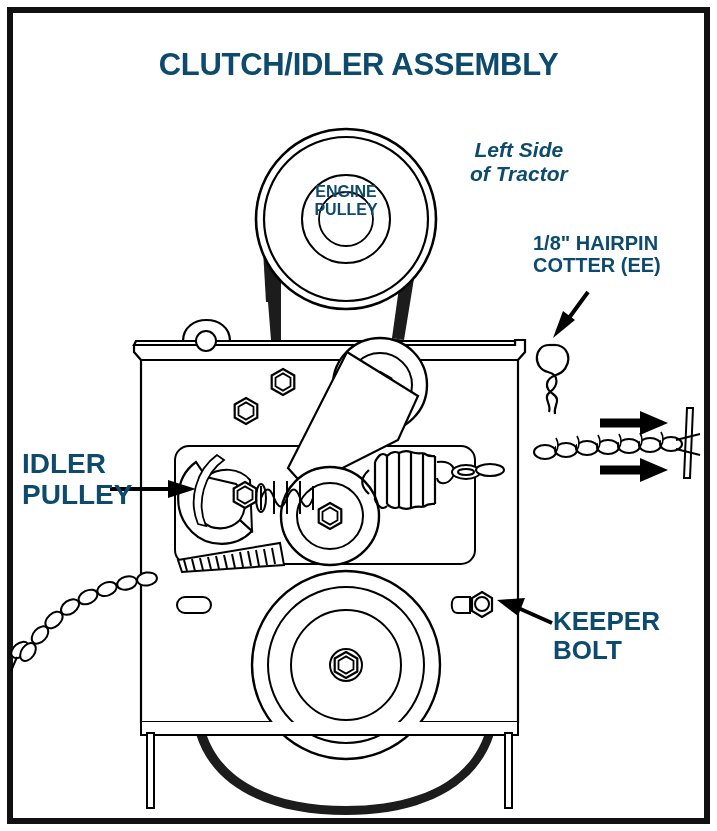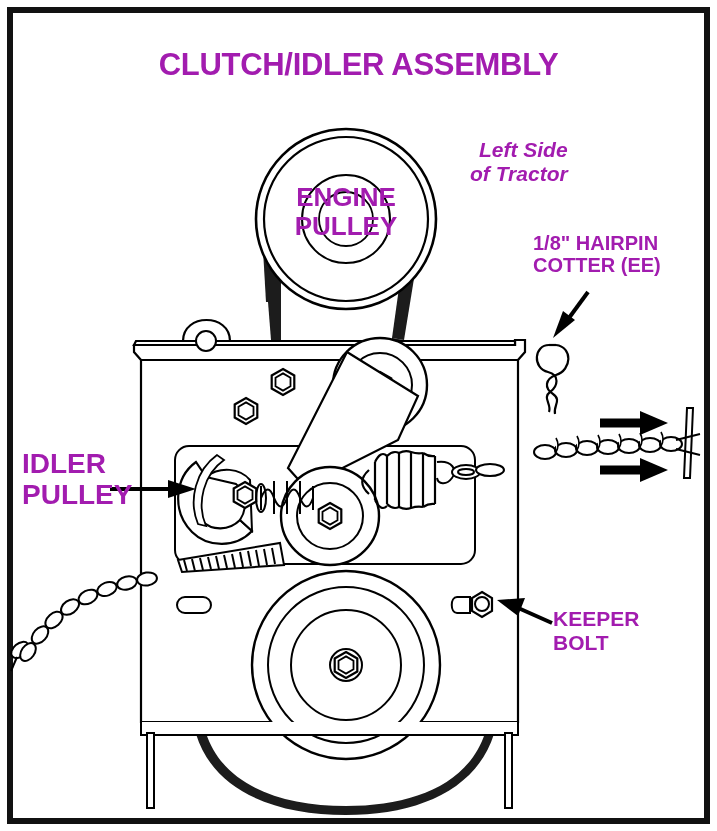--- a/index.html
+++ b/index.html
@@ -2,30 +2,30 @@
 <html><head>
 <meta charset="utf-8">
 <style>
   html,body{margin:0;padding:0;background:#ffffff;}
   body{width:717px;height:831px;overflow:hidden;
        font-family:"Liberation Sans",sans-serif;}
   #root{position:relative;width:717px;height:831px;background:#ffffff;}
   #frame{position:absolute;left:7px;top:7px;width:703px;height:817px;
          border:6px solid #111111;box-sizing:border-box;background:#ffffff;}
   svg{position:absolute;left:0;top:0;}
-  .lbl{position:absolute;color:#a21caf;font-weight:bold;line-height:1.12;
+  .lbl{position:absolute;color:#0c4a6e;font-weight:bold;line-height:1.12;
        white-space:pre-line;}
   #title{left:0;top:48px;width:717px;text-align:center;font-size:31px;
          letter-spacing:-0.3px;}
   #leftside{left:470px;top:138px;font-size:21px;font-style:italic;
-            text-align:right;}
+            text-align:center;}
   #hairpin{left:533px;top:232px;font-size:20px;text-align:left;}
   #idler{left:22px;top:448px;font-size:28px;text-align:left;}
-  #keeper{left:553px;top:607px;font-size:21px;text-align:left;}
-  #engine{left:276px;top:183px;width:140px;text-align:center;font-size:26px;}
+  #keeper{left:553px;top:607px;font-size:26px;text-align:left;}
+  #engine{left:276px;top:183px;width:140px;text-align:center;font-size:16px;}
 </style>
 </head>
 <body>
 
 <div id="root">
   <div id="frame"></div>
 
   <svg width="717" height="831" viewBox="0 0 717 831">
     <defs>
       <g id="hexbolt">

